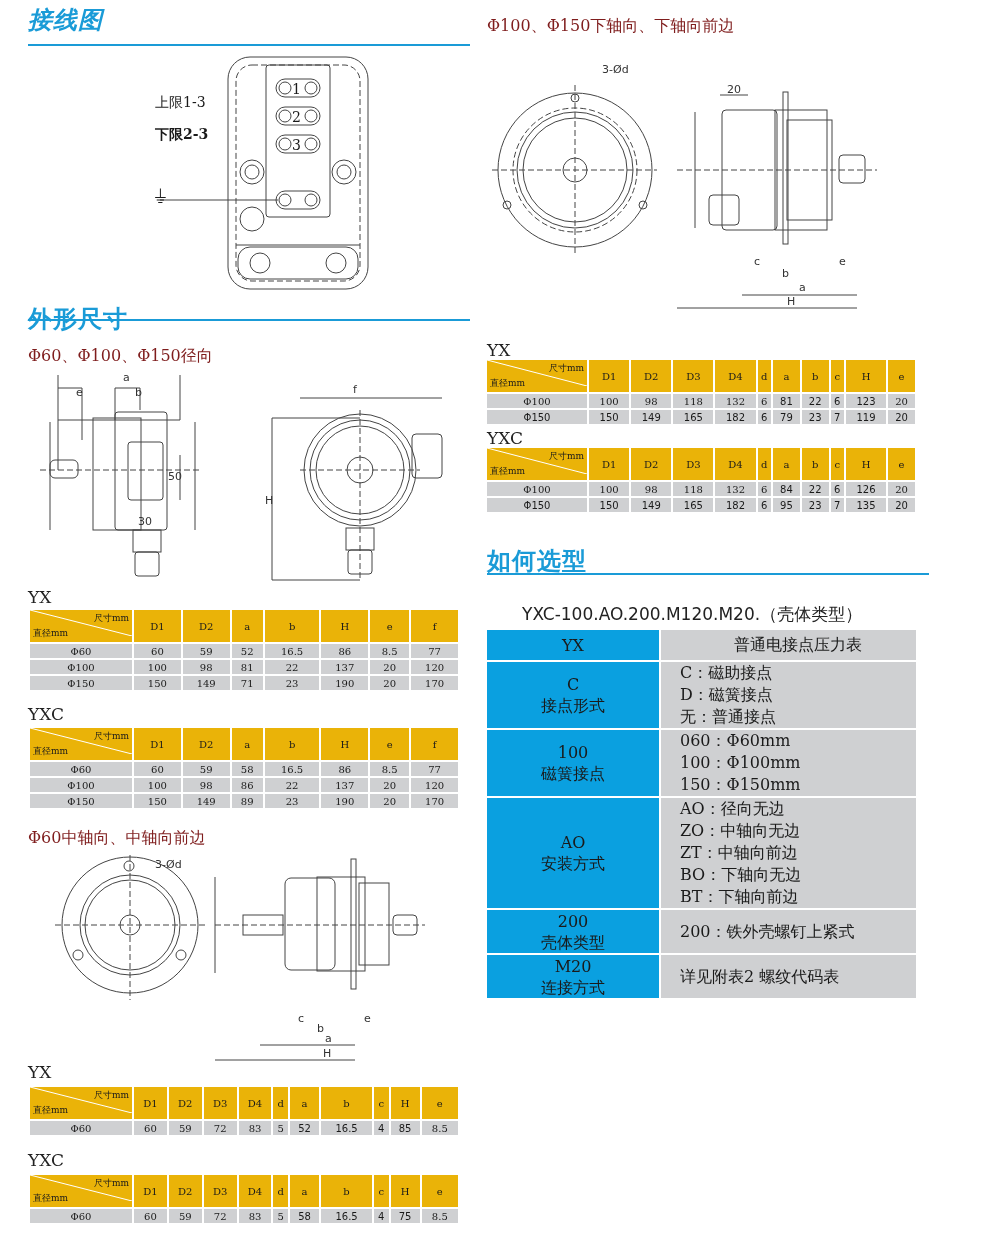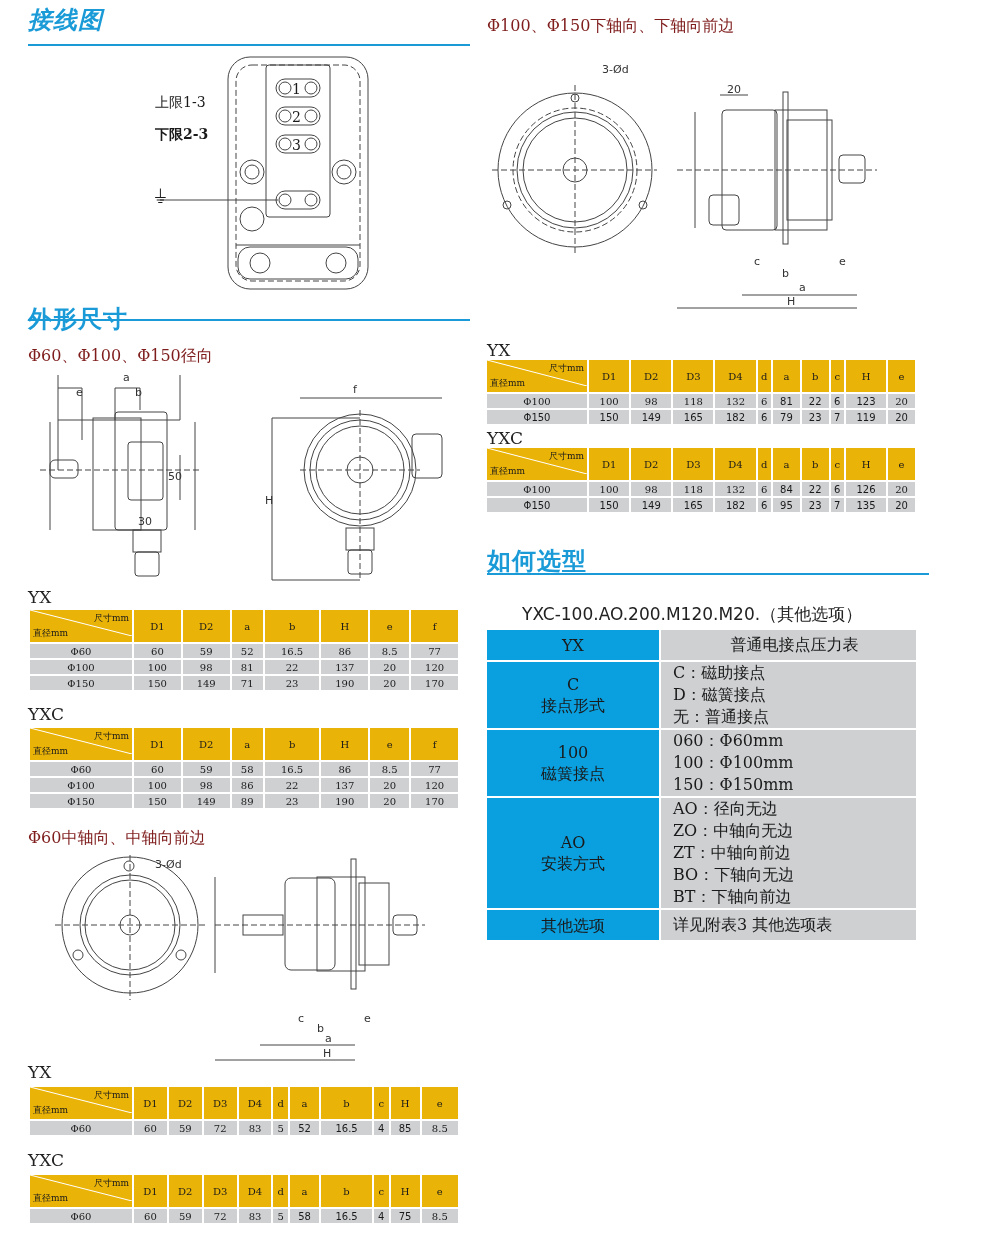--- a/index.html
+++ b/index.html
@@ -14,21 +14,21 @@
   table.dim { position: absolute; border-collapse: separate; border-spacing: 2px; font-size: 10px; }
   table.dim th { background: #eab308; color: #1a1a1a; font-weight: normal; height: 32px; text-align: center; }
   table.dim td { background: #cfd0d2; text-align: center; height: 14px; font-size: 10px; }
   table.dim th.corner { position: relative; text-align: left; font-size: 9px; }
   .corner .c-top { position: absolute; right: 3px; top: 2px; }
   .corner .c-bot { position: absolute; left: 3px; bottom: 2px; }
   .corner svg { position: absolute; left: 0; top: 0; }
   .bignum { font-family: "DejaVu Sans", sans-serif; font-size: 11px; }
   table.sel { position: absolute; border-collapse: separate; border-spacing: 2px; font-size: 16px; }
   table.sel td.k { background: #0aa0e0; text-align: center; width: 172px; color: #1a1a1a; line-height: 21px; }
-  table.sel td.v { background: #cfd0d2; width: 255px; padding-left: 12px; color: #1a1a1a; line-height: 22px; }
+  table.sel td.v { background: #cfd0d2; width: 255px; padding-left: 19px; color: #1a1a1a; line-height: 22px; }
   .model-code { position: absolute; font-family: "DejaVu Sans", sans-serif; font-size: 17px; color: #222; }
   svg.draw { position: absolute; }
   svg.draw * { fill: none; stroke: #444; stroke-width: 1; }
   svg.draw text { fill: #333; stroke: none; font-family: "DejaVu Sans", sans-serif; font-size: 11px; }
   svg.draw .dash { stroke-dasharray: 6 3; }
 </style>
 </head>
 <body>
 
 <div class="sec-title" style="left:28px;top:4px;font-style:italic;">接线图</div>
@@ -461,21 +461,21 @@
         <td class="bignum">7</td>
         <td class="bignum">135</td>
         <td class="bignum">20</td>
   </tr>
 </tbody>
   </table>
 
 <div class="sec-title" style="left:487px;top:545px;">如何选型</div>
 <div class="sec-rule" style="left:487px;top:573px;width:442px;"></div>
 
-<div class="model-code" style="left:522px;top:603px;">YXC-100.AO.200.M120.M20.（其他选项）</div>
+<div class="model-code" style="left:522px;top:603px;">YXC-100.AO.200.M120.M20.（壳体类型）</div>
 
 <table class="sel" style="left:485px;top:628px;">
   <tbody>
       <tr style="height:30px;">
     <td class="k">
           <div>YX</div>
         </td>
     <td class="v" style="text-align:center;">
           <div>普通电接点压力表</div>
         </td>
@@ -508,22 +508,32 @@
           <div>安装方式</div>
         </td>
     <td class="v">
           <div>AO：径向无边</div>
           <div>ZO：中轴向无边</div>
           <div>ZT：中轴向前边</div>
           <div>BO：下轴向无边</div>
           <div>BT：下轴向前边</div>
         </td>
   </tr>
-  <tr style="height:30px;">
+  <tr style="height:43px;">
     <td class="k">
-          <div>其他选项</div>
+          <div>200</div>
+          <div>壳体类型</div>
         </td>
     <td class="v">
-          <div>详见附表3  其他选项表</div>
+          <div>200：铁外壳螺钉上紧式</div>
+        </td>
+  </tr>
+  <tr style="height:43px;">
+    <td class="k">
+          <div>M20</div>
+          <div>连接方式</div>
+        </td>
+    <td class="v">
+          <div>详见附表2  螺纹代码表</div>
         </td>
   </tr>
 </tbody>
   </table>
 
 </body></html>

